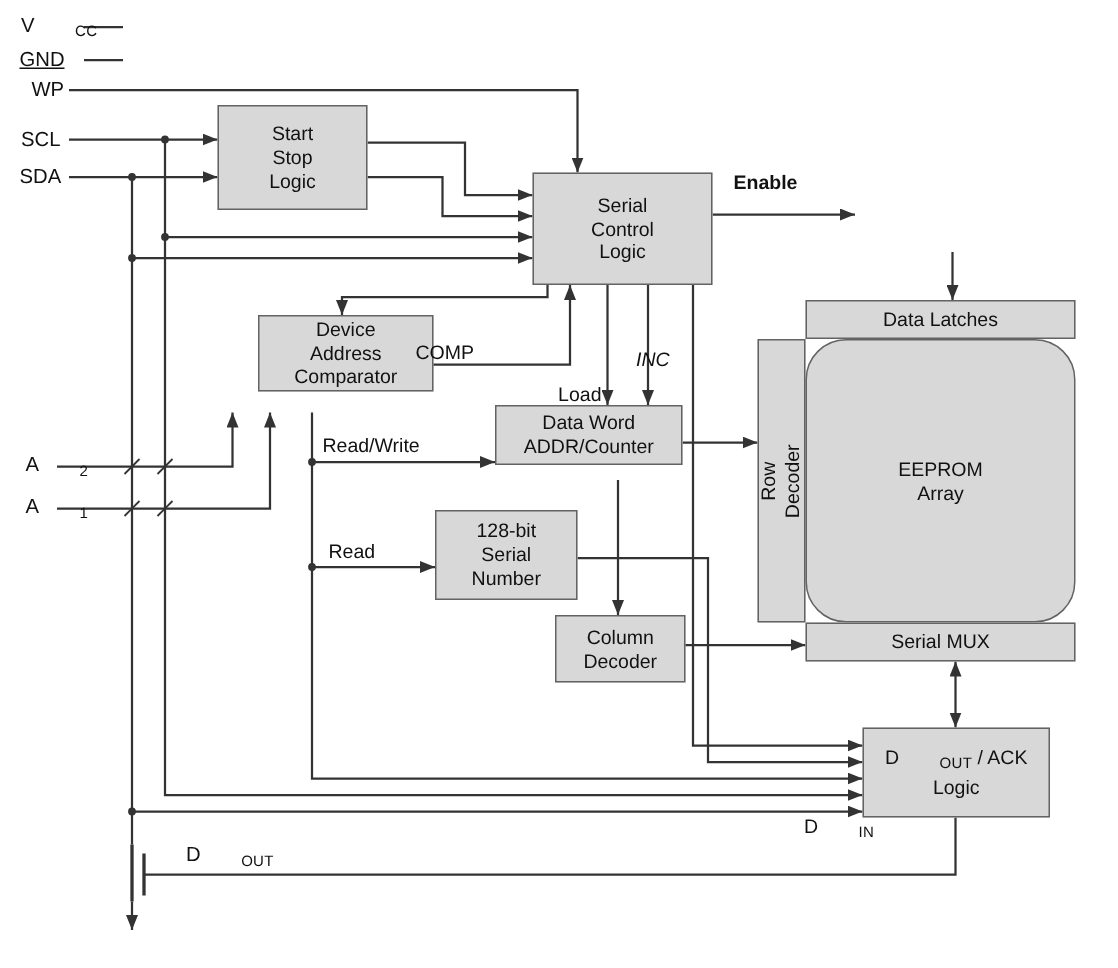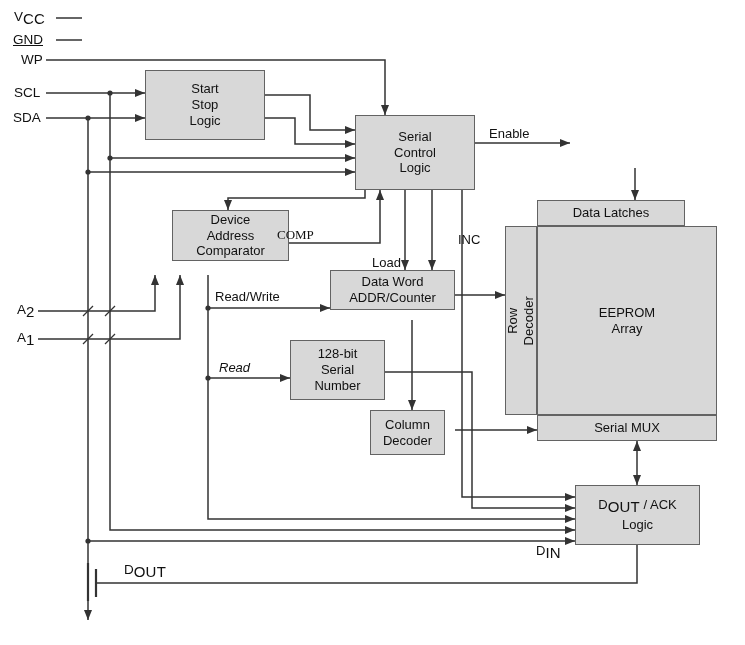--- a/index.html
+++ b/index.html
@@ -13,53 +13,53 @@
   svg.wires line { stroke:#333; stroke-width:1.2; }
 
   .block { position:absolute; background:#d8d8d8; border:1.6px solid #636363;
            display:flex; align-items:center; justify-content:center;
            text-align:center; font-size:13px; line-height:1.22; color:#111; }
   .block .lbl { white-space:pre-line; }
   .rot { transform:rotate(-90deg); white-space:nowrap; }
 
   .pin { position:absolute; font-size:13.5px; }
   .sig { position:absolute; font-size:13px; background:transparent; }
-  .sb  { font-size:15px; vertical-align:-3px; letter-spacing:0.2px; }
+  .sb  { font-size:10px; vertical-align:-3px; letter-spacing:0.2px;margin-left:27px; }
 
   
-  #b-ssl     { left:145px; top:70px;  width:120px; height:70px; }
+  #b-ssl     { left:145px; top:70px;  width:100px; height:70px; }
   #b-scl     { left:355px; top:115px; width:120px; height:75px; }
   #b-hv      { left:570px; top:120px; width:130px; height:48px; }
-  #b-latches { left:537px; top:200px; width:148px; height:26px; }
+  #b-latches { left:537px; top:200px; width:180px; height:26px; }
   #b-row     { left:505px; top:226px; width:32px;  height:189px; }
-  #b-eeprom  { left:537px; top:226px; width:180px; height:189px; }
+  #b-eeprom  { left:537px; top:226px; width:180px; height:189px;border-radius:27px; }
   #b-mux     { left:537px; top:415px; width:180px; height:26px; }
   #b-dac     { left:130px; top:210px; width:117px; height:51px;margin-left:42px; }
   #b-dwac    { left:330px; top:270px; width:125px; height:40px; }
   #b-sn      { left:290px; top:340px; width:95px;  height:60px; }
-  #b-cd      { left:370px; top:410px; width:75px;  height:45px; }
+  #b-cd      { left:370px; top:410px; width:87px;  height:45px; }
   #b-dout    { left:575px; top:485px; width:125px; height:60px; }
 
   
   #p-vcc  { left:14px;  top:9px;   }
   #p-gnd  { left:13px;  top:32px;text-decoration:underline;  }
   #p-wp   { left:21px;  top:52px;  }
   #p-scl  { left:14px;  top:85px;  }
   #p-sda  { left:13px;  top:110px; }
   #p-a2   { left:17px;  top:302px; }
   #p-a1   { left:17px;  top:330px; }
   #p-dout { left:124px; top:562px; }
 
   
-  #s-enable { left:489px; top:126px; }
-  #s-comp   { left:277px; top:227px;font-family:Liberation Serif, serif; }
+  #s-enable { left:489px; top:114px;font-weight:bold; }
+  #s-comp   { left:277px; top:227px; }
   #s-load   { left:368px; top:219px; width:33px; text-align:right;margin-top:36px; }
-  #s-inc    { left:458px; top:232px; }
+  #s-inc    { left:424px; top:232px;font-style:italic; }
   #s-rw     { left:215px; top:289px; }
-  #s-read   { left:219px; top:360px;font-style:italic; }
+  #s-read   { left:219px; top:360px; }
   #s-din    { left:536px; top:543px; }
 </style>
 </head>
 <body>
 
 <div class="canvas">
 
   <svg class="wires" viewBox="0 0 745 645" xmlns="http://www.w3.org/2000/svg">
     <defs>
       <marker id="arr" viewBox="0 0 10 8" refX="10" refY="4" markerWidth="10" markerHeight="8" markerUnits="userSpaceOnUse" orient="auto-start-reverse">

